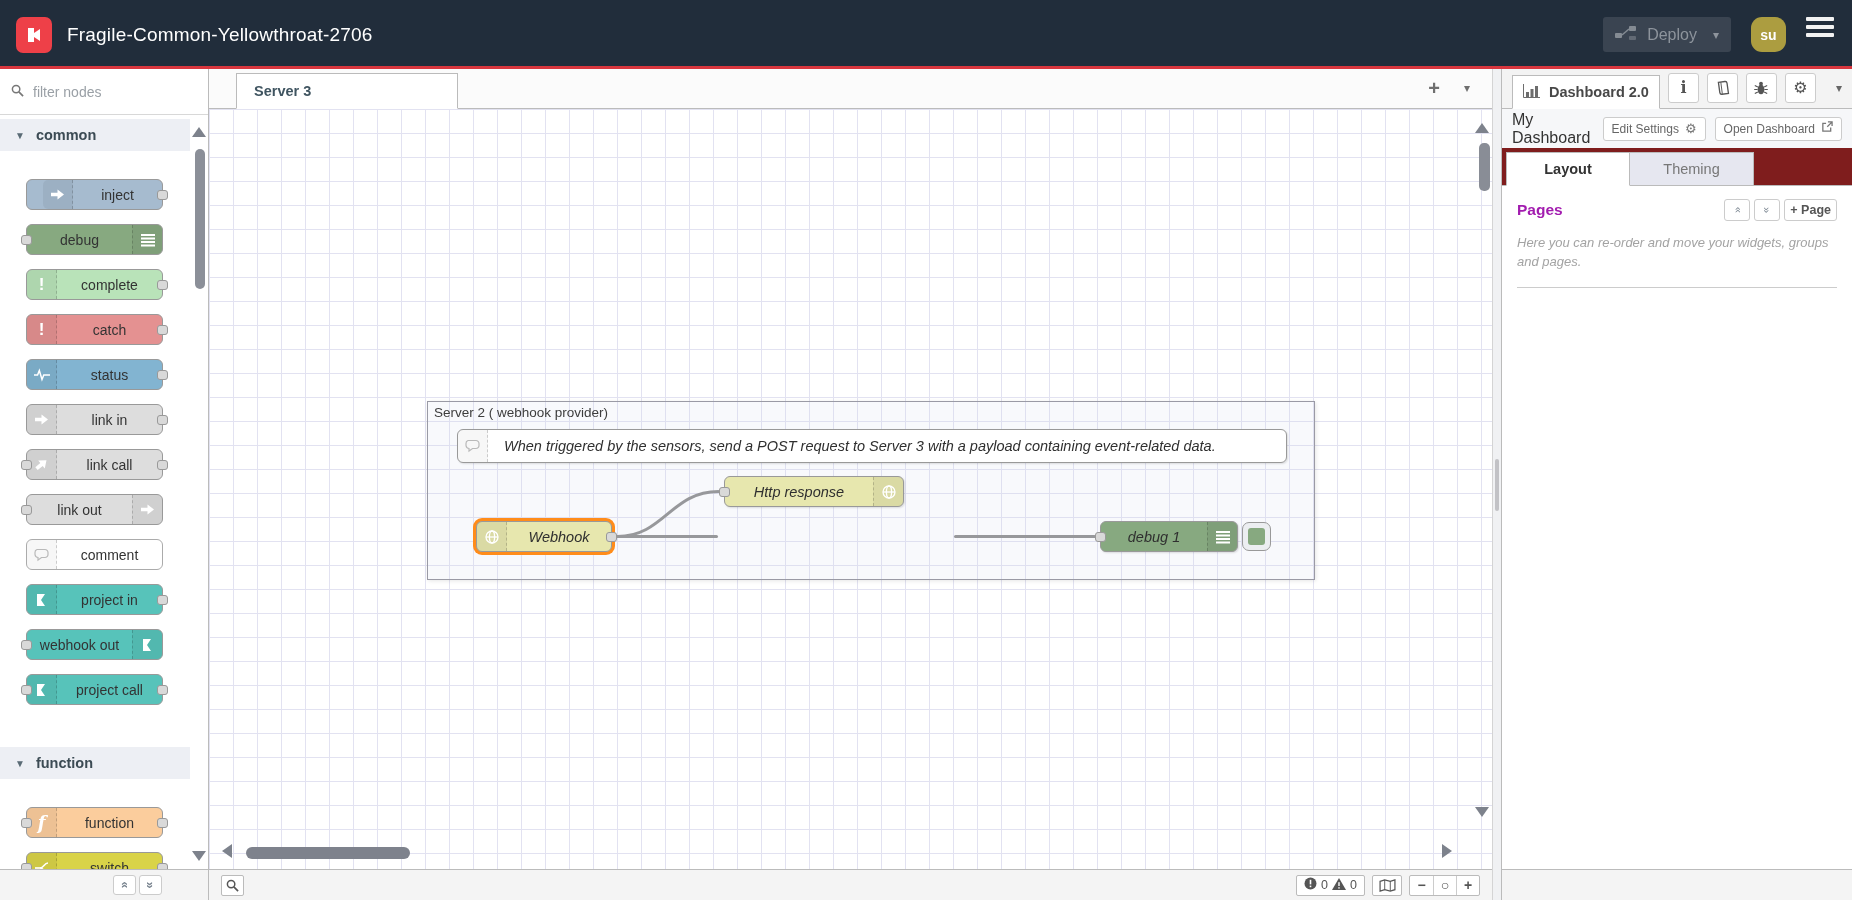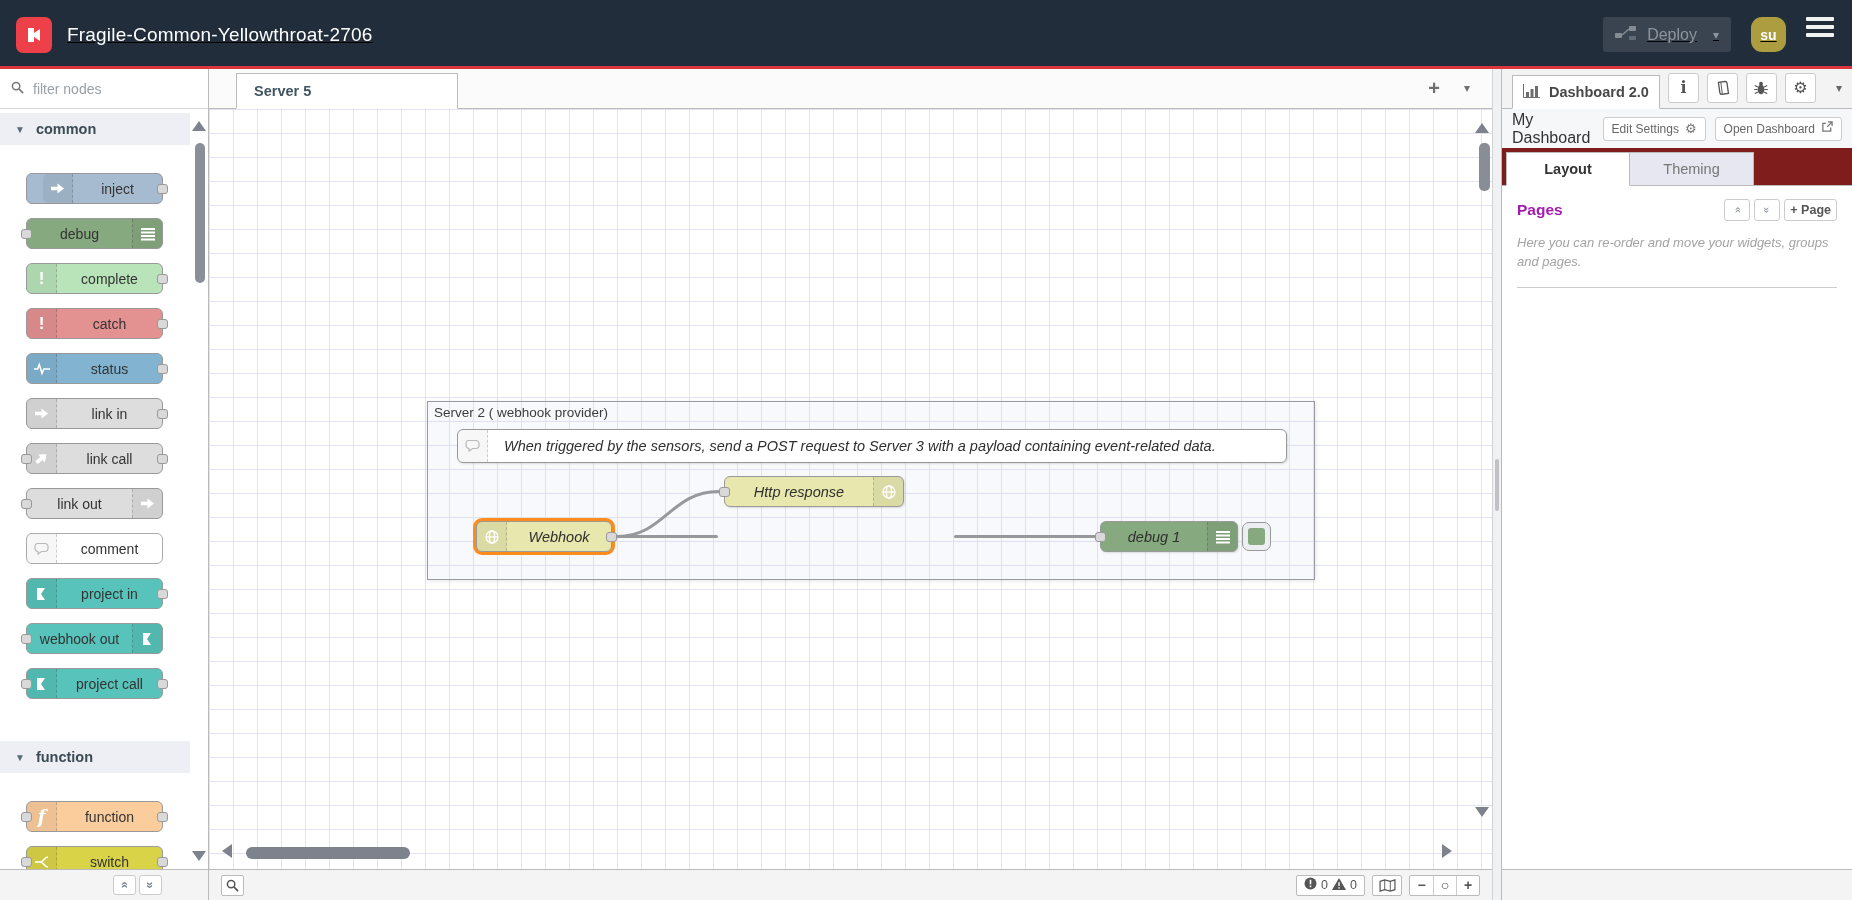--- a/index.html
+++ b/index.html
@@ -1,36 +1,36 @@
 <!DOCTYPE html>
 <html><head>
 <meta charset="utf-8">
 <style>
   * { box-sizing: border-box; }
   body { margin:0; font-family:"Liberation Sans", sans-serif; background:#888; }
   .app { width:1852px; height:900px; display:flex; flex-direction:column; background:#fff; overflow:hidden; position:relative; }
 
   
-  .topbar { height:66px; flex:none; background:#212d3b; display:flex; align-items:center; padding:3px 18px 0 16px;text-decoration:underline; }
+  .topbar { height:66px; flex:none; background:#212d3b; display:flex; align-items:center; padding:3px 18px 0 16px; }
   .redline { height:3px; flex:none; background:#d9363e; }
   .logo { width:36px; height:36px; border-radius:7px; background:#ee4048; display:flex; align-items:center; justify-content:center; margin-right:15px; flex:none; }
   .app-title { color:#fff; font-size:19px; letter-spacing:.2px; }
   .topbar-right { margin-left:auto; display:flex; align-items:flex-start; gap:20px; }
   .deploy-btn { background:#3a4451; border-radius:3px; height:35px; display:flex; align-items:center; padding:0 12px; color:#8d949c; font-size:16px; gap:10px; }
   .deploy-caret { font-size:12px; color:#8d949c; margin-left:6px; }
   .avatar { width:35px; height:35px; border-radius:11px; background:#ac9d40; color:#fff; display:flex; align-items:center; justify-content:center; font-size:14px; font-weight:bold; }
   .hamburger { display:flex; flex-direction:column; gap:4px; cursor:pointer; }
   .hamburger i { display:block; width:28px; height:4px; background:#f2f2f2; border-radius:1px; }
 
   
   .main { flex:1; display:flex; min-height:0; }
 
   
   .palette { width:209px; flex:none; border-right:1px solid #bbb; display:flex; flex-direction:column; background:#fff; }
-  .filter-row { height:40px; flex:none; border-bottom:1px solid #d8d8d8; display:flex; align-items:center; padding:0 11px; gap:7px; }
+  .filter-row { height:46px; flex:none; border-bottom:1px solid #d8d8d8; display:flex; align-items:center; padding:0 11px; gap:7px; }
   .filter-row input { border:none; outline:none; font-size:14px; color:#555; width:125px; font-family:"Liberation Sans",sans-serif; }
   .filter-row input::placeholder { color:#9aa0a6; }
   .palette-scroll { flex:1; position:relative; overflow:hidden; }
   .cat-header { height:32px; margin-top:4px; background:#edeff4; display:flex; align-items:center; gap:11px; padding-left:15px; font-weight:bold; font-size:14.5px; color:#3c4b54; width:190px; }
   .cat-chevron { color:#5a6b75; font-size:10px; }
   .cat-body { padding:28px 0 28px 0; width:190px; }
   .pal-node { width:137px; margin:0 0 14px 26px; position:relative; }
   .n-body { height:31px; border:1px solid #999; border-radius:6px; display:flex; align-items:stretch; font-size:14px; color:#333; position:relative; overflow:visible; }
   .icon-region { width:30px; flex:none; display:flex; align-items:center; justify-content:center; background:rgba(0,0,0,0.055); }
   .icon-region.left  { border-right:1px dashed rgba(0,0,0,0.18); border-radius:5px 0 0 5px; }
@@ -355,21 +355,21 @@
             <span>»</span>
           </div>
         <div class="mini-btn rot-down">
             <span>»</span>
           </div>
       </div>
     </div>
 
     <div class="center">
       <div class="tabbar">
-        <div class="ws-tab">Server 5</div>
+        <div class="ws-tab">Server 3</div>
         <div class="tab-actions">
           <span class="tab-plus">+</span>
           <span class="tab-caret">▾</span>
         </div>
       </div>
 
       <div class="canvas">
         <svg class="wires" width="1283" height="760">
           <path d="M408.5,427.5 C455,427.5 462,382.5 509.5,382.5" fill="none" stroke="#8f8f8f" stroke-width="3" stroke-linecap="round"></path>
           <path d="M408.5,427.5 C450,427.5 466,427.5 507.5,427.5" fill="none" stroke="#8f8f8f" stroke-width="3" stroke-linecap="round"></path>

